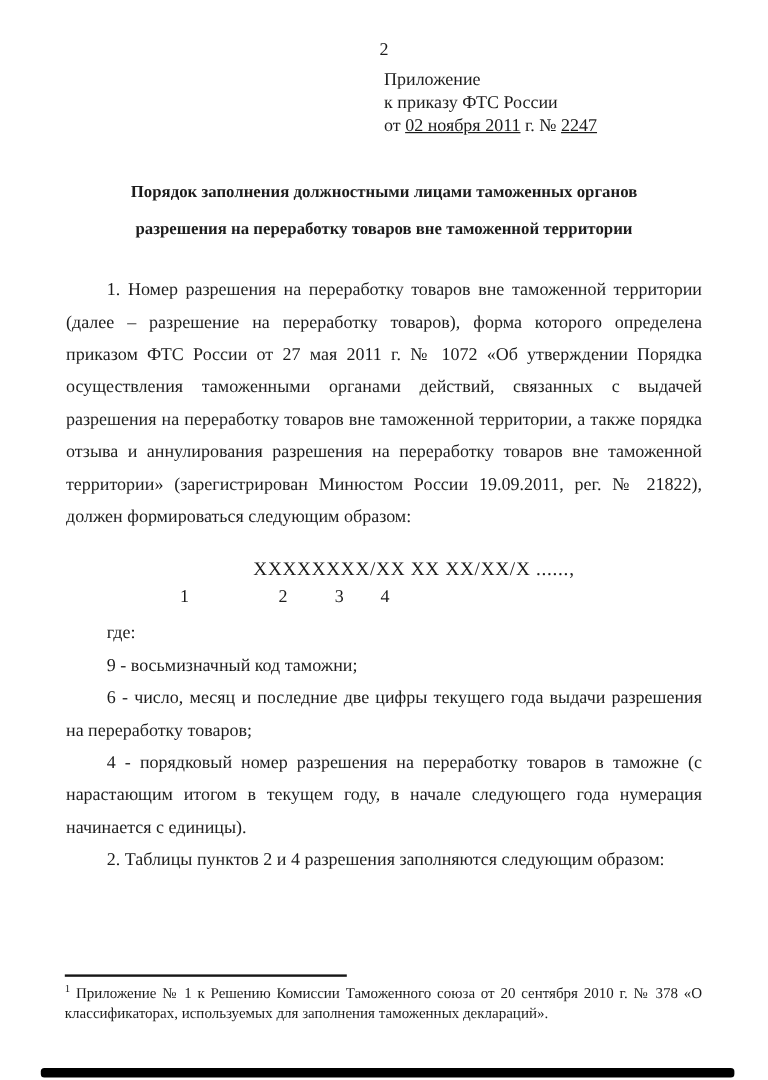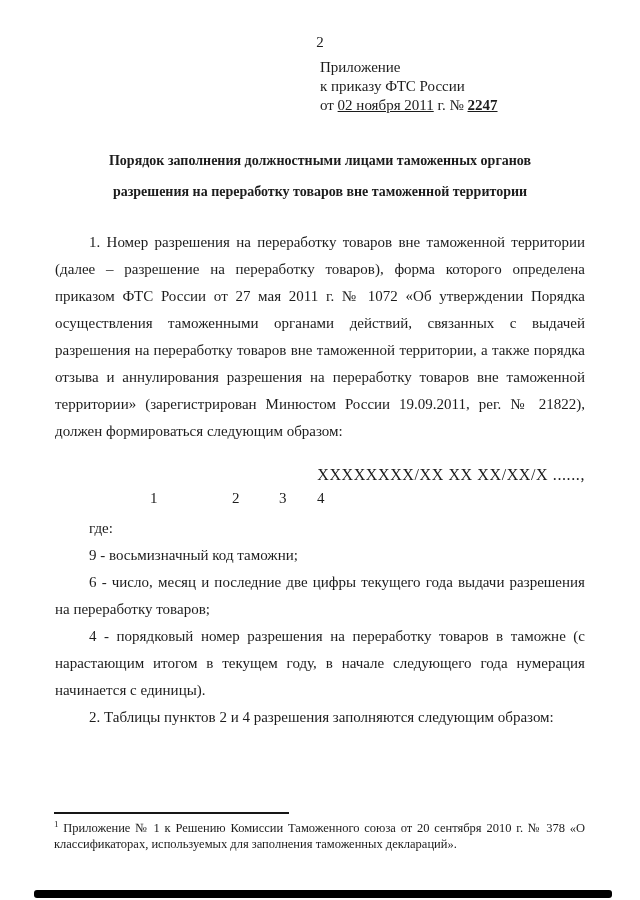--- a/index.html
+++ b/index.html
@@ -20,21 +20,21 @@
     font-size:15px;
     height:20px;
   }
   .appendix-block {
     margin-top:4px;
     margin-left:265px;
     font-size:15px;
     line-height:19px;
   }
   .appendix-block .u { text-decoration:underline; }
-  .appendix-block .num { text-decoration:underline; font-weight:bold; }
+  .appendix-block .num { text-decoration:underline; font-weight:normal; }
   .doc-title {
     margin-top:30px;
     font-size:14px;
     font-weight:bold;
     text-align:center;
     line-height:31px;
   }
   .body-text { margin-top:22px;font-family:Liberation Serif, serif; }
   .para {
     font-size:15px;
@@ -42,21 +42,21 @@
     text-align:justify;
     text-indent:34px;
   }
   .para sup { font-size:10px; line-height:0; }
   .formula {
     margin-top:16px;
     padding-left:50px;
     font-size:16px;
     letter-spacing:0.6px;
     line-height:27px;
-    text-align:right;
+    text-align:center;
     text-indent:0;
   }
   .formula-labels {
     position:relative;
     height:27px;
     font-size:15px;
   }
   .fl { position:absolute; top:2px; }
   .fl1 { left:95px; }
   .fl2 { left:177px; }

